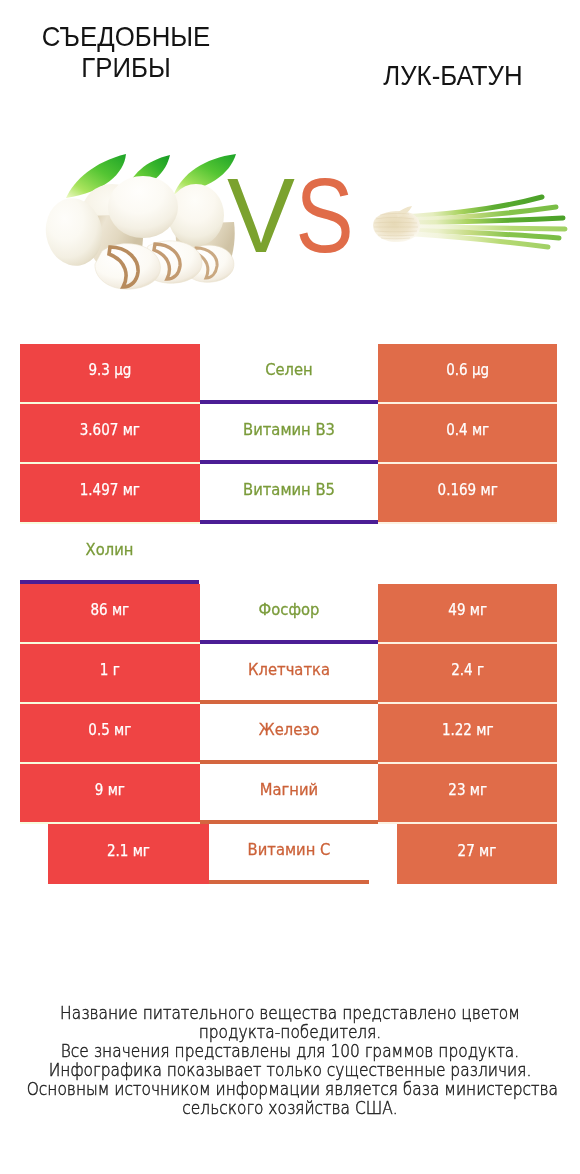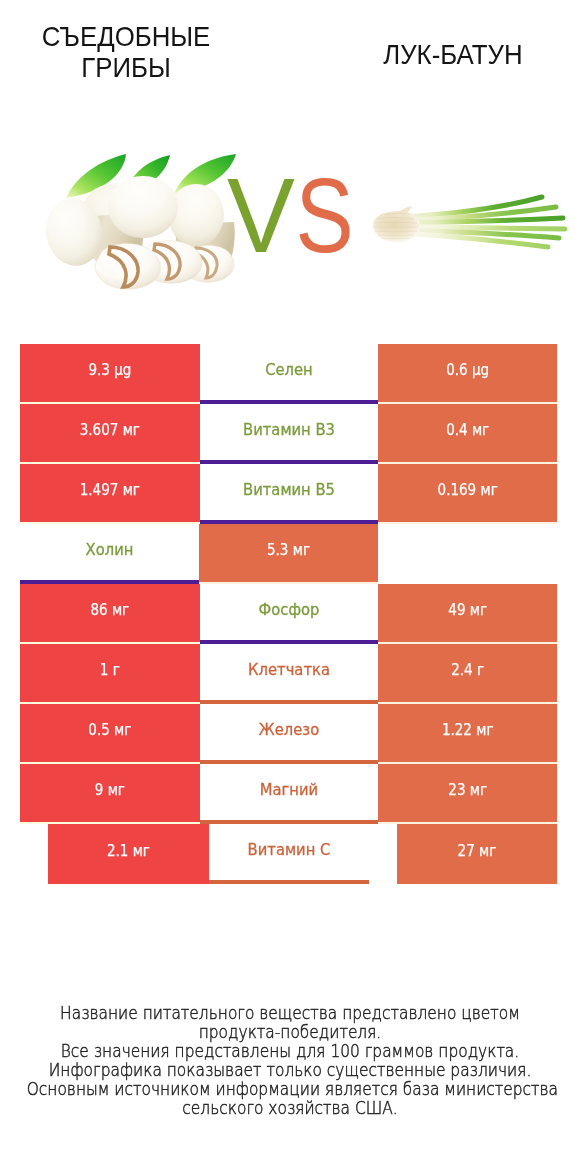--- a/index.html
+++ b/index.html
@@ -5,21 +5,21 @@
   html,body{margin:0;padding:0;background:#ffffff;}
   body{width:580px;height:1174px;font-family:"DejaVu Sans Condensed","DejaVu Sans",sans-serif;-webkit-font-smoothing:antialiased;}
   .page{position:relative;width:580px;height:1174px;overflow:hidden;background:#fff;}
 
   
   .titles{position:absolute;left:0;top:0;width:580px;height:100px;}
   .title{position:absolute;top:0;text-decoration:underline;}
   .title-txt{text-align:center;font-family:"Liberation Sans",sans-serif;font-size:28.5px;line-height:30.5px;color:#141414;font-weight:400;
              display:inline-block;transform:scaleX(0.905);transform-origin:top center;white-space:pre;}
   .t-left{left:0;width:253px;text-align:center;padding-top:21px;}
-  .t-right{left:326px;width:253px;text-align:center;padding-top:39px;}
+  .t-right{left:326px;width:253px;text-align:center;padding-top:60px;}
 
   
   .hero{position:absolute;left:0;top:120px;width:522px;height:200px;}
   .prod{position:absolute;}
   .vs{position:absolute;left:0;top:46px;width:580px;text-align:center;font-family:"Liberation Sans",sans-serif;font-size:105px;line-height:100px;font-weight:400;letter-spacing:-6px;}
   .vs span{display:inline-block;transform-origin:center;}
   .vs .v{color:#7ba22e;transform:scaleX(0.97);}
   .vs .s{color:#e06c49;transform:scaleX(0.83);}
 
   
@@ -231,23 +231,20 @@
           <span class="lbl green">Витамин B5</span>
         </div>
         <div class="cell c-right">
           <span class="val">0.169 <span class="u">мг</span></span>
         </div>
       </div>
       <div class="row">
         <div class="cell c-mid">
           <span class="lbl green">Холин</span>
         </div>
-        <div class="cell c-right">
-          <span class="val">5.3 <span class="u">мг</span></span>
-        </div>
       </div>
       <div class="row">
         <div class="cell c-left">
           <span class="val">86 <span class="u">мг</span></span>
         </div>
         <div class="cell c-mid">
           <span class="lbl green">Фосфор</span>
         </div>
         <div class="cell c-right">
           <span class="val">49 <span class="u">мг</span></span>

